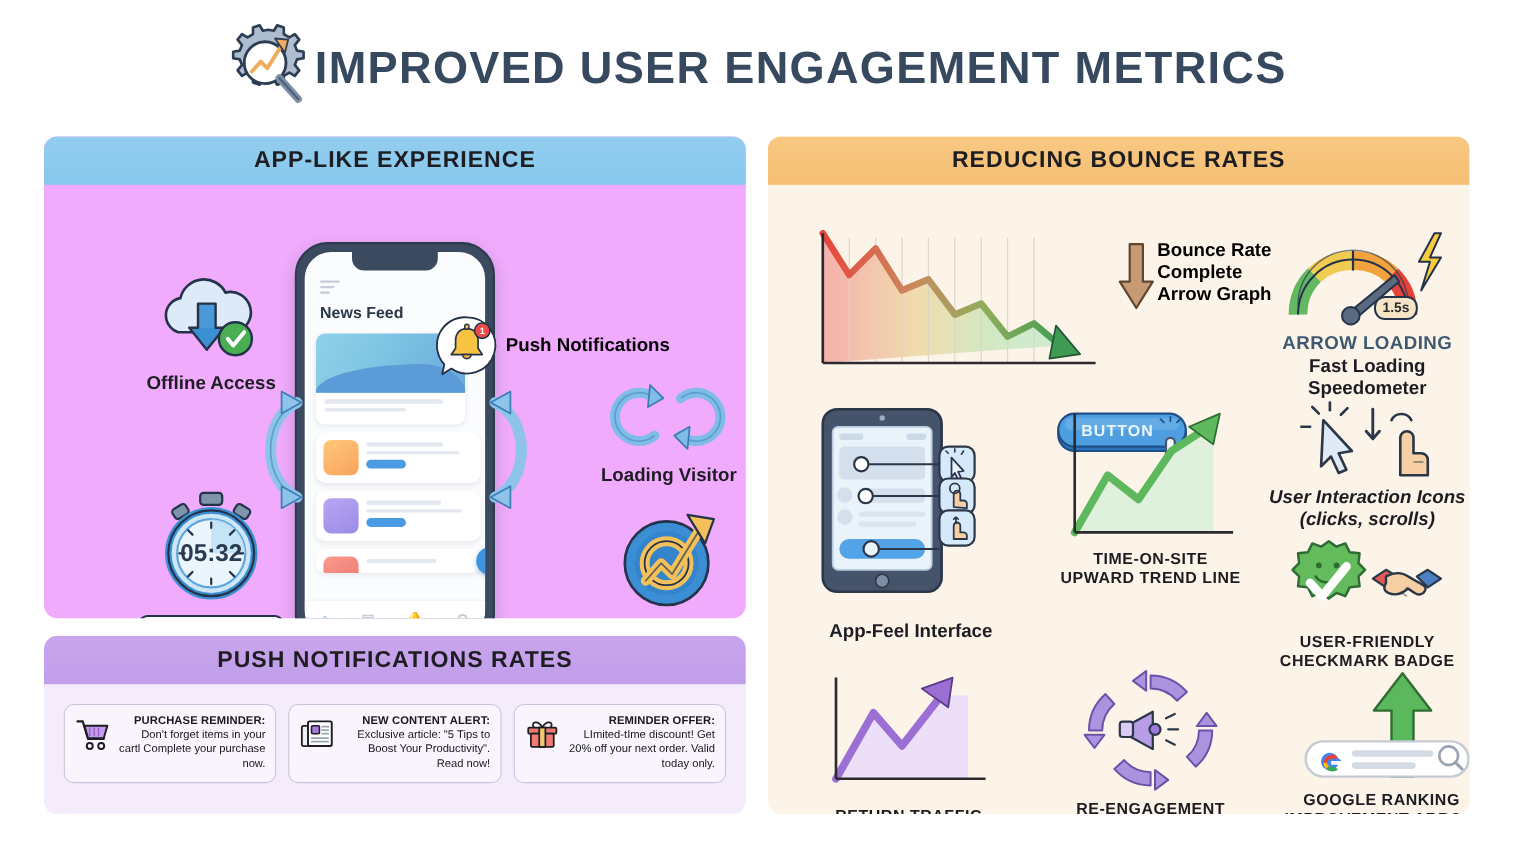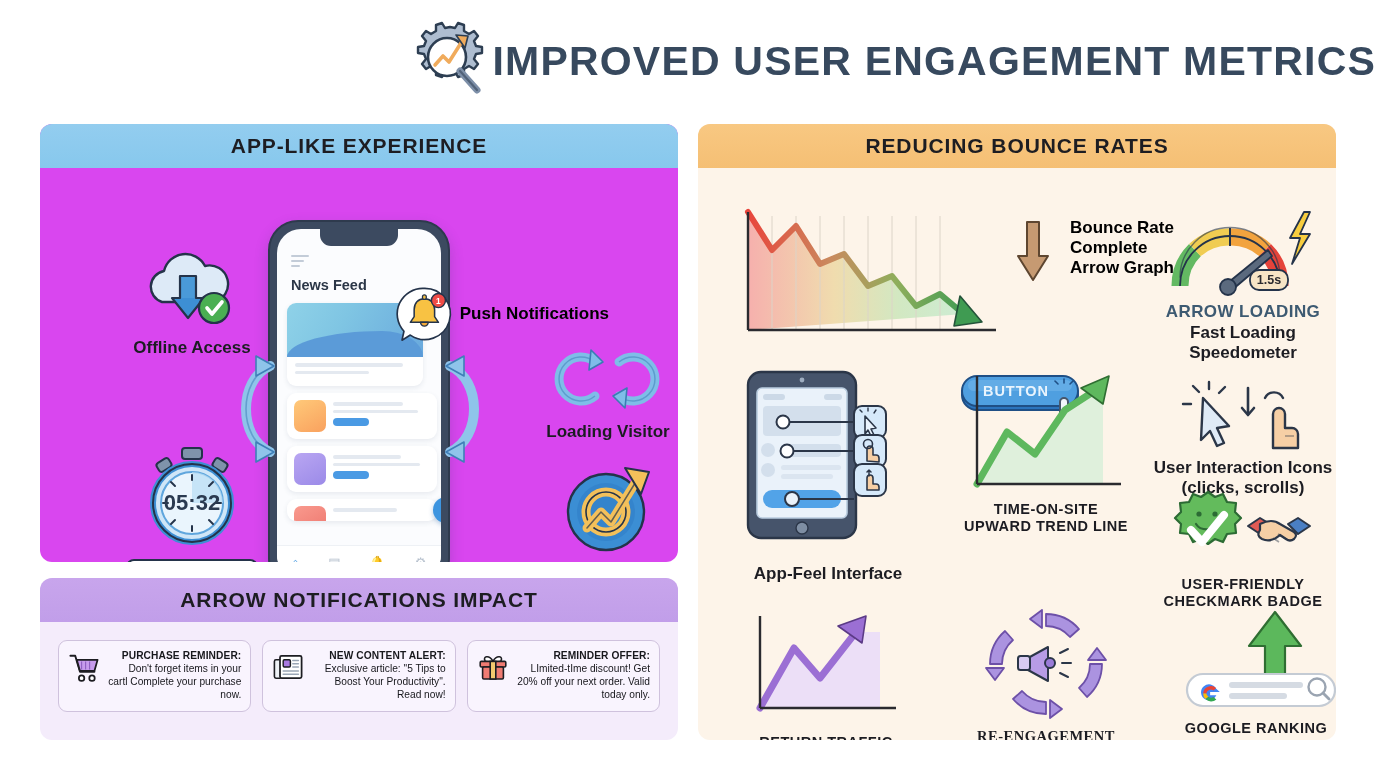--- a/index.html
+++ b/index.html
@@ -7,37 +7,37 @@
     width: 1376px; height: 768px;
     background: #ffffff;
     font-family: "Liberation Sans", sans-serif;
     overflow: hidden;
   }
   #canvas { position: relative; width: 1376px; height: 768px; background:#fff; }
 
   
   .title-bar {
     position: absolute; left: 0; top: 14px; width: 1376px; height: 94px;
-    display: flex; align-items: center; justify-content: flex-end; 
+    display: flex; align-items: center; justify-content: center; 
   }
   .logo-wrap { width: 80px; height: 80px; flex: 0 0 auto; }
   .main-title {
     font-size: 41px; font-weight: 700; letter-spacing: 1.2px;
     color: #37495e; white-space: nowrap;
   }
 
   
   .panel { position: absolute; border-radius: 12px; overflow: hidden; }
   .panel-head {
     height: 44px; display: flex; align-items: center; justify-content: center;
     font-size: 21px; font-weight: 700; letter-spacing: .9px; color: #1d1d22;
   }
   .panel-body { position: relative; width: 100%; height: calc(100% - 44px); }
 
-  #panel-app  { left: 40px;  top: 124px; width: 638px; height: 438px; background:#d946ef; }
+  #panel-app  { left: 40px;  top: 124px; width: 638px; height: 438px; background:#f0abfc; }
   #panel-app .panel-head { background: linear-gradient(180deg,#93cdef 0%,#87c8ed 100%); }
 
   #panel-push { left: 40px;  top: 578px; width: 638px; height: 162px; background:#f4ecfb; }
   #panel-push .panel-head { background: linear-gradient(180deg,#c8a5ec 0%,#c19ee9 100%); }
 
   #panel-bounce { left: 698px; top: 124px; width: 638px; height: 616px; background:#fdf4e9; }
   #panel-bounce .panel-head { background: linear-gradient(180deg,#f8c882 0%,#f5bf74 100%); }
 
   .cap { text-align:center; color:#1c1c22; line-height:1.18; }
   .cap-reg  { font-size: 17px; font-weight: 700; }
@@ -105,32 +105,32 @@
     flex:1; display:flex; gap:8px; align-items:flex-start;
     background:#f9f4fe; border:1px solid #cfc2dd; border-radius:9px; padding:8px 9px;
     min-height: 72px;
   }
   .push-ico { width:32px; height:32px; flex:0 0 auto; margin-top:2px; }
   .push-txt { font-size:10.2px; line-height:1.28; color:#17171c;text-align:right; }
   .push-txt b { font-weight:700; display:block; letter-spacing:.1px; }
 
   
   #bounce-graph   { left: 36px;  top: 34px;  width: 270px; height: 140px; }
-  #bounce-label   { left: 318px; top: 50px;  width: 220px; display:flex; align-items:flex-start; gap:20px; }
+  #bounce-label   { left: 318px; top: 50px;  width: 220px; display:flex; align-items:flex-start; gap:2px; }
   #bounce-label .cap-reg { text-align:left; }
   #speedometer    { left: 452px; top: 36px;  width: 186px; text-align:center; }
   .fast-load-txt  { font-size:17px; font-weight:700; color:#3d5a72; letter-spacing:.4px; margin-top:2px; }
 
   #app-feel       { left: 24px;  top: 198px; width: 212px; text-align:center; }
   #trend-line     { left: 248px; top: 198px; width: 200px; text-align:center; }
-  #interaction    { left: 430px; top: 212px; width: 230px; text-align:center; }
+  #interaction    { left: 430px; top: 196px; width: 230px; text-align:center;font-style:italic; }
   #checkmark      { left: 430px; top: 316px; width: 230px; text-align:center; }
 
   #return-traffic { left: 20px;  top: 440px; width: 216px; text-align:center; }
-  #reengagement   { left: 240px; top: 440px; width: 216px; text-align:center;font-family:Liberation Serif, serif; }
+  #reengagement   { left: 240px; top: 440px; width: 216px; text-align:center; }
   #google-rank    { left: 450px; top: 430px; width: 216px; text-align:center; }
 
   .btn-demo { position:absolute; left:258px; top:200px; width:160px; height:70px; }
 </style>
 </head>
 <body>
 
 <div id="canvas">
 
   <div class="title-bar">
@@ -297,21 +297,21 @@
           <path d="M36 72 l14 -16 10 10 26 -42" fill="none" stroke="#24334a" stroke-width="1.5" stroke-linecap="round" stroke-linejoin="round" opacity=".7"></path>
           <path d="M74 12 l24 4 -8 22z" fill="#f3c05a" stroke="#24334a" stroke-width="2" stroke-linejoin="round"></path>
         </svg>
 
       </div>
 
     </div>
   </div>
 
   <div class="panel" id="panel-push">
-    <div class="panel-head">ARROW NOTIFICATIONS IMPACT</div>
+    <div class="panel-head">PUSH NOTIFICATIONS RATES</div>
     <div class="panel-body">
       <div class="push-row">
 
         <div class="push-card">
           <svg class="push-ico" viewBox="0 0 40 40">
             <path d="M3 6 h6 l6 20 h18" fill="none" stroke="#1d1d22" stroke-width="2.4" stroke-linecap="round" stroke-linejoin="round"></path>
             <path d="M11 11 h26 l-4 14 h-18z" fill="#c79bec" stroke="#1d1d22" stroke-width="2.2" stroke-linejoin="round"></path>
             <g stroke="#8e5fc0" stroke-width="1.4">
                 <line x1="17" y1="13" x2="17" y2="23"></line>
                 <line x1="22" y1="13" x2="22" y2="23"></line>

